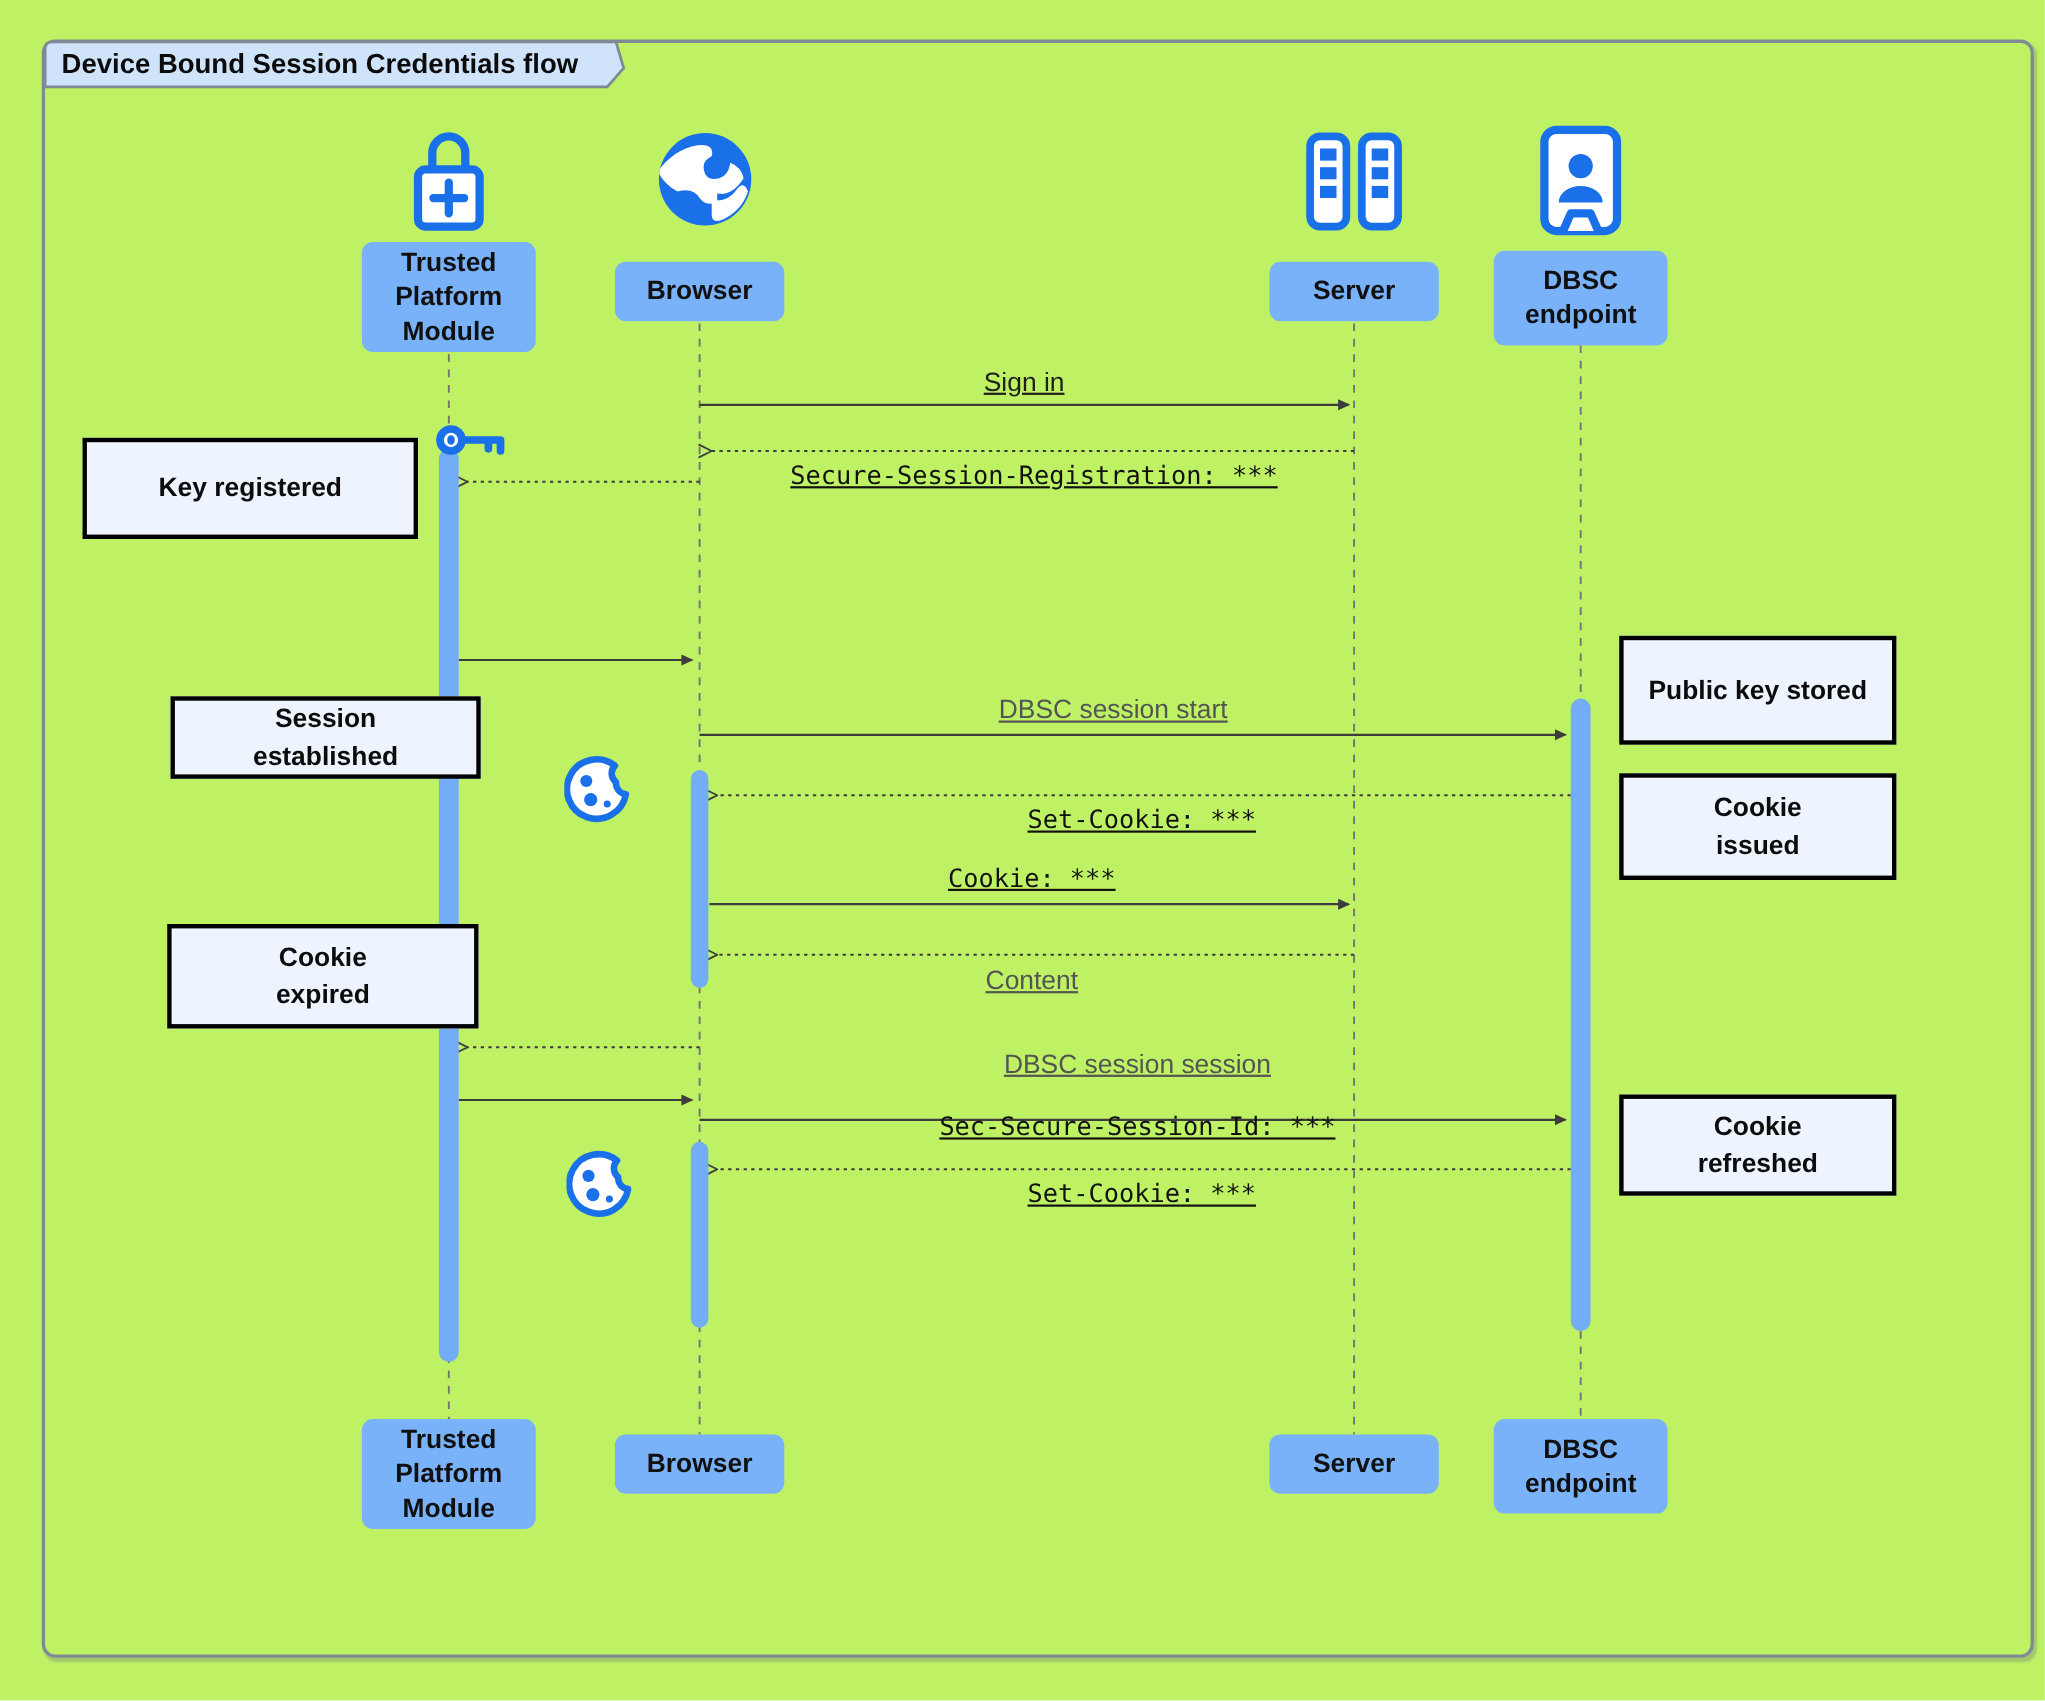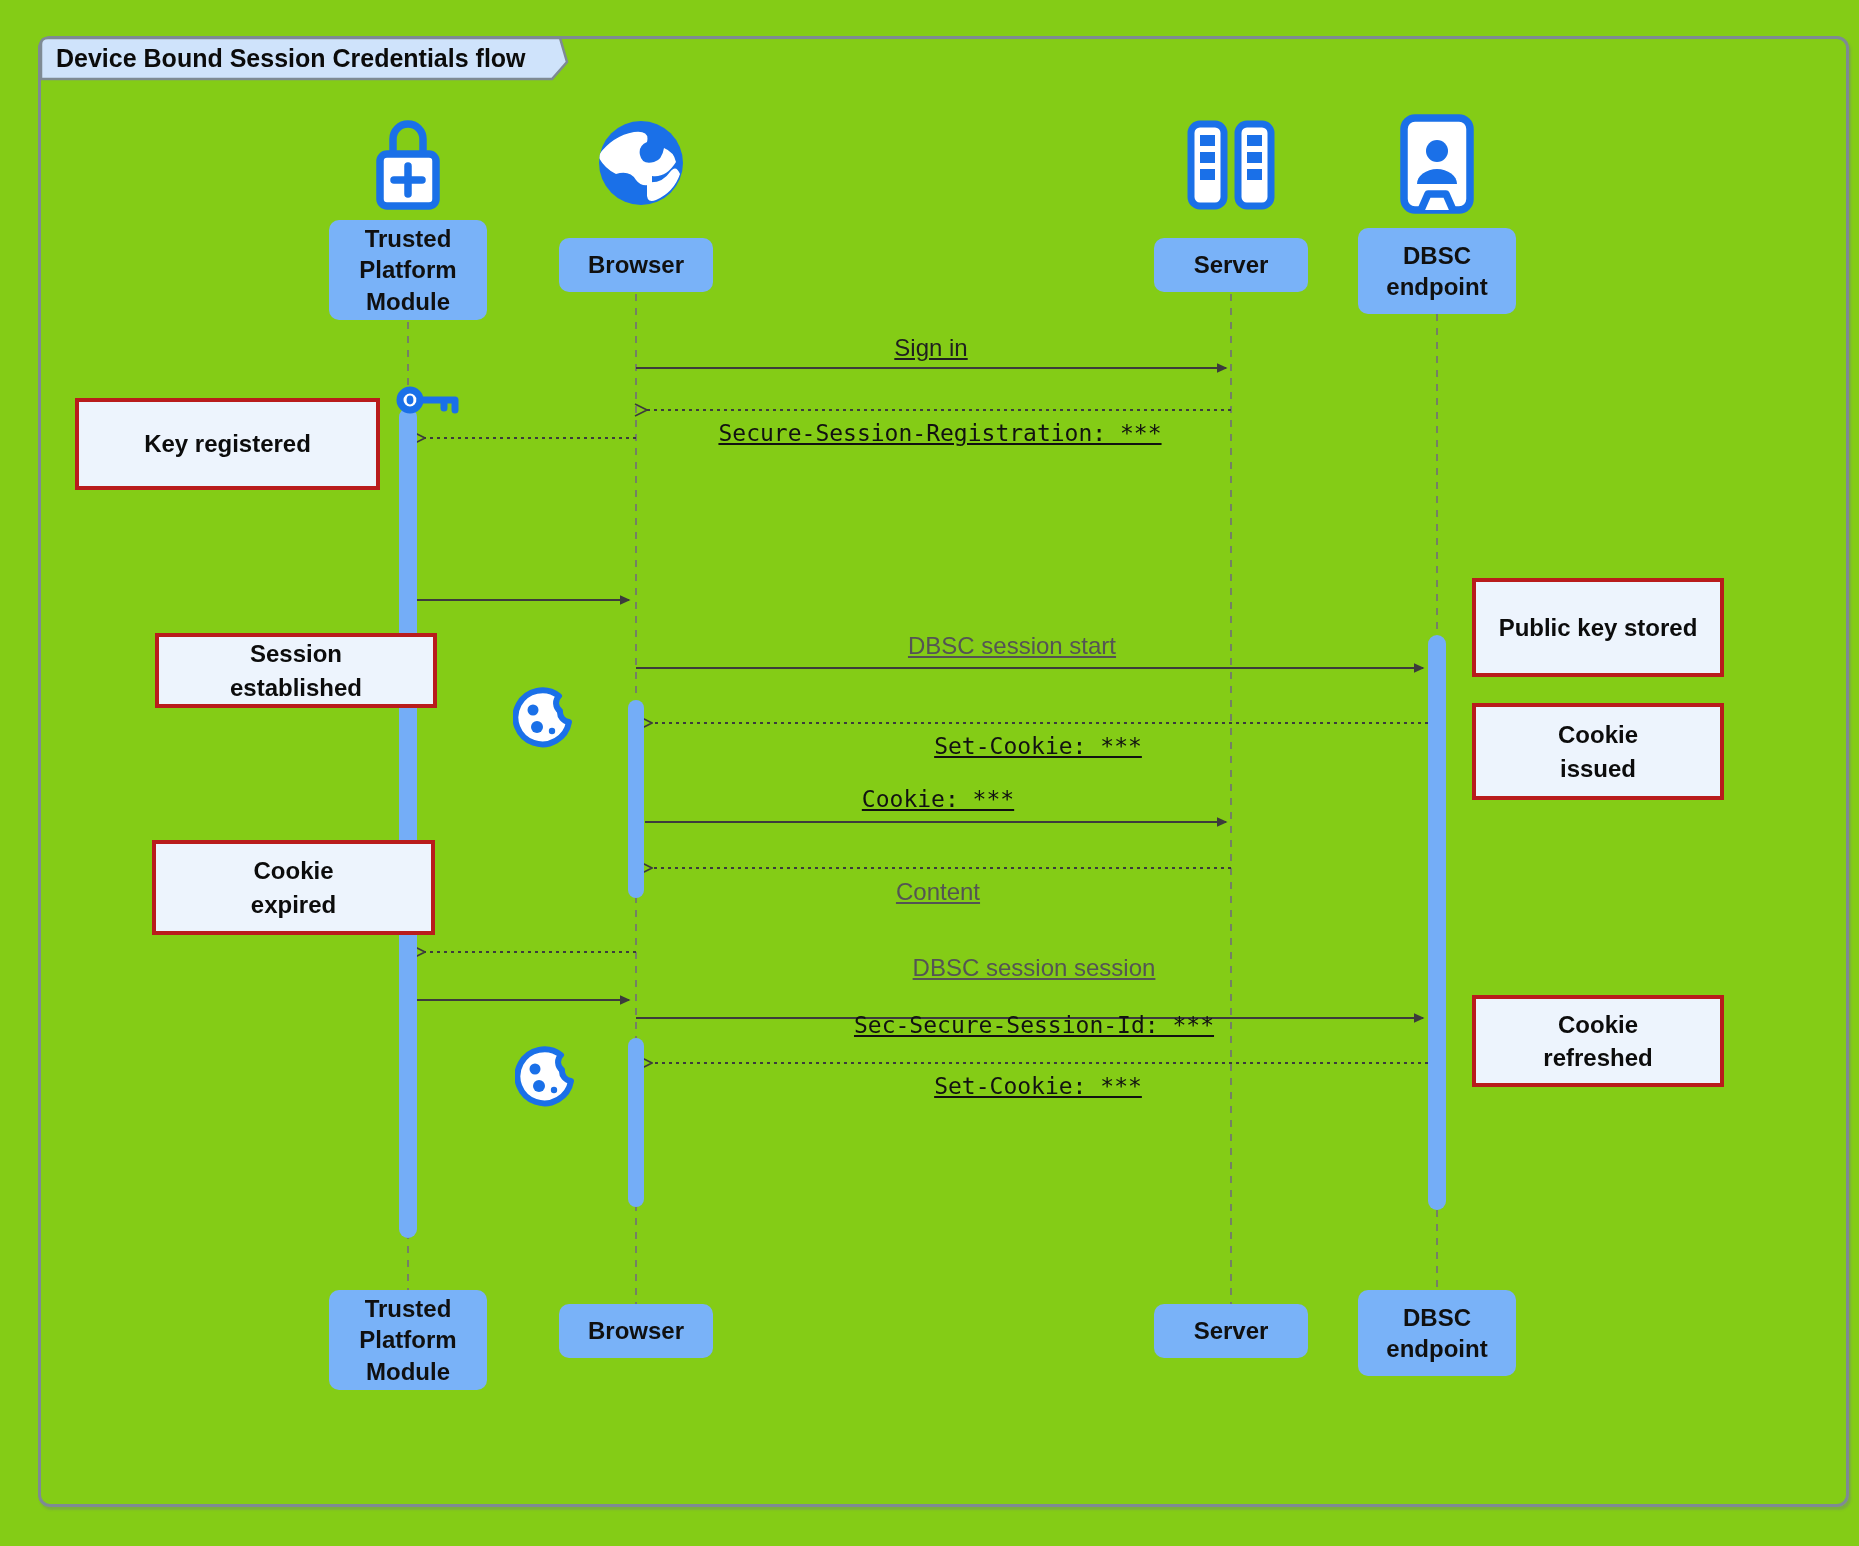--- a/index.html
+++ b/index.html
@@ -1,26 +1,26 @@
 <!DOCTYPE html>
 <html><head>
 <meta charset="utf-8">
 <style>
   html,body{margin:0;padding:0;background:#ffffff;}
-  #canvas{position:relative;width:1859px;height:1546px;background:#84cc16;overflow:hidden;
+  #canvas{position:relative;width:1859px;height:1546px;background:#bef264;overflow:hidden;
           font-family:"Liberation Sans", sans-serif;}
   .frame{position:absolute;left:38px;top:36px;width:1805px;height:1465px;
          border:3px solid #7e8a94;border-radius:12px;box-shadow:2px 3px 2px rgba(110,120,130,.35);}
   .diagram-title{position:absolute;left:56px;top:44px;font-size:25px;font-weight:bold;color:#0b0b0b;white-space:nowrap;}
   svg.layer{position:absolute;left:0;top:0;}
   .bar{position:absolute;background:#74adf7;border-radius:10px;}
   .actor-label{position:absolute;background:#79b2f8;border-radius:10px;color:#101010;
                font-weight:bold;font-size:24px;line-height:1.3;text-align:center;
                display:flex;align-items:center;justify-content:center;white-space:pre-line;}
-  .note{position:absolute;background:#edf4fd;border:4px solid #b91c1c;color:#0c0c0c;
+  .note{position:absolute;background:#edf4fd;border:4px solid #000000;color:#0c0c0c;
         font-weight:bold;font-size:24px;line-height:1.38;text-align:center;
         display:flex;align-items:center;justify-content:center;white-space:pre-line;box-sizing:border-box;}
   .msg{position:absolute;transform:translateX(-50%);text-align:center;white-space:nowrap;text-decoration:underline;}
   .msg-sans{font-size:24px;color:#545454;}
   .msg-sans-dark{font-size:24px;color:#1f1f1f;}
   .msg-mono{font-family:"DejaVu Sans Mono", monospace;font-size:23px;color:#111111;}
   .icon{position:absolute;}
 </style>
 </head>
 <body>

